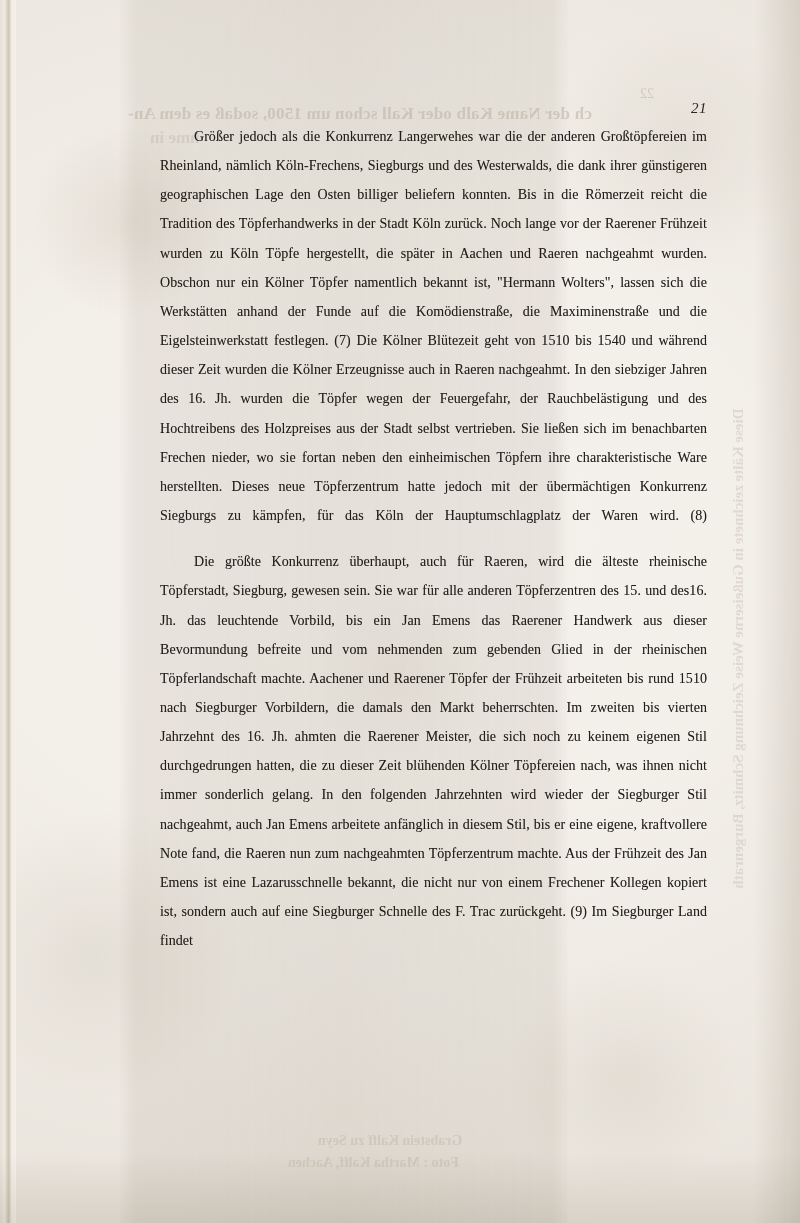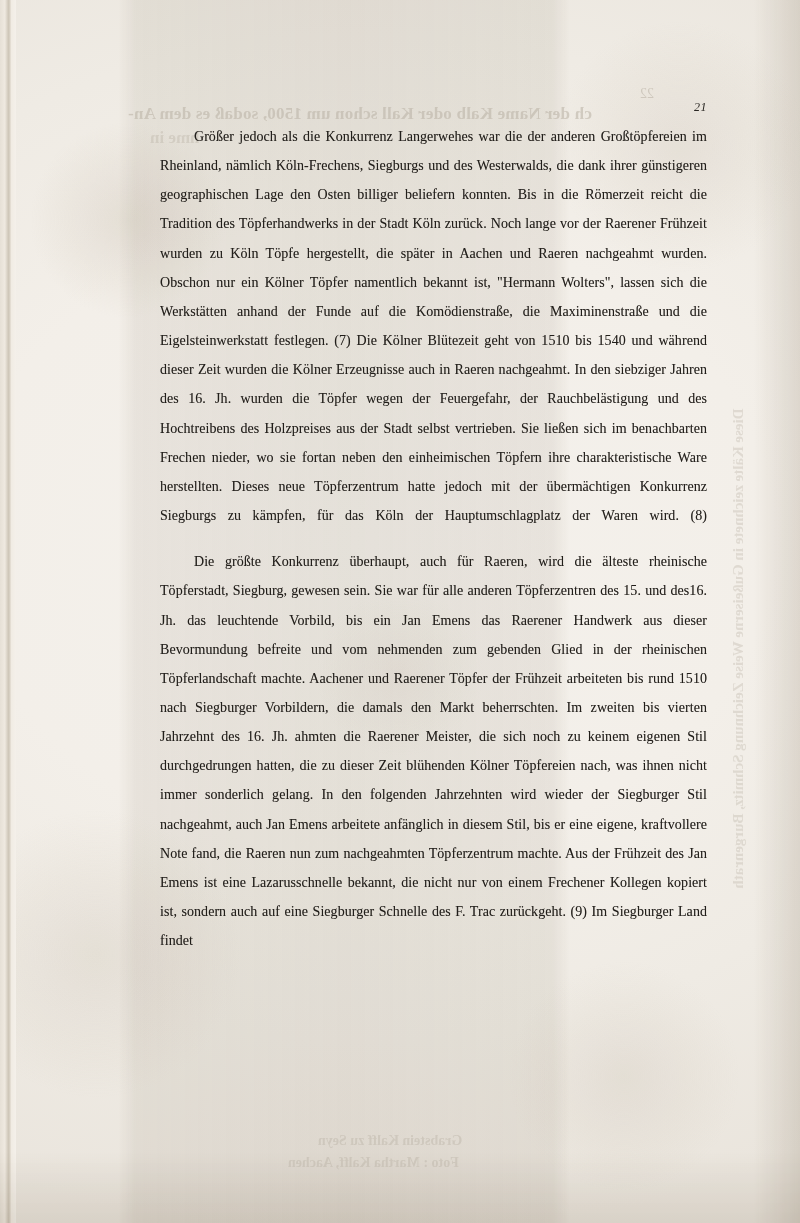--- a/index.html
+++ b/index.html
@@ -80,21 +80,21 @@
     pointer-events: none;
   }
 
   
   .folio {
     position: absolute;
     top: 100px;
     left: 0;
     width: 707px;
     text-align: right;
-    font-size: 12px;
+    font-size: 15px;
     letter-spacing: .5px;
     color: #2a2723;
     font-style: italic;
   }
 
   
   .bleed {
     position: absolute;
     color: #b9b1a4;
     opacity: .55;

